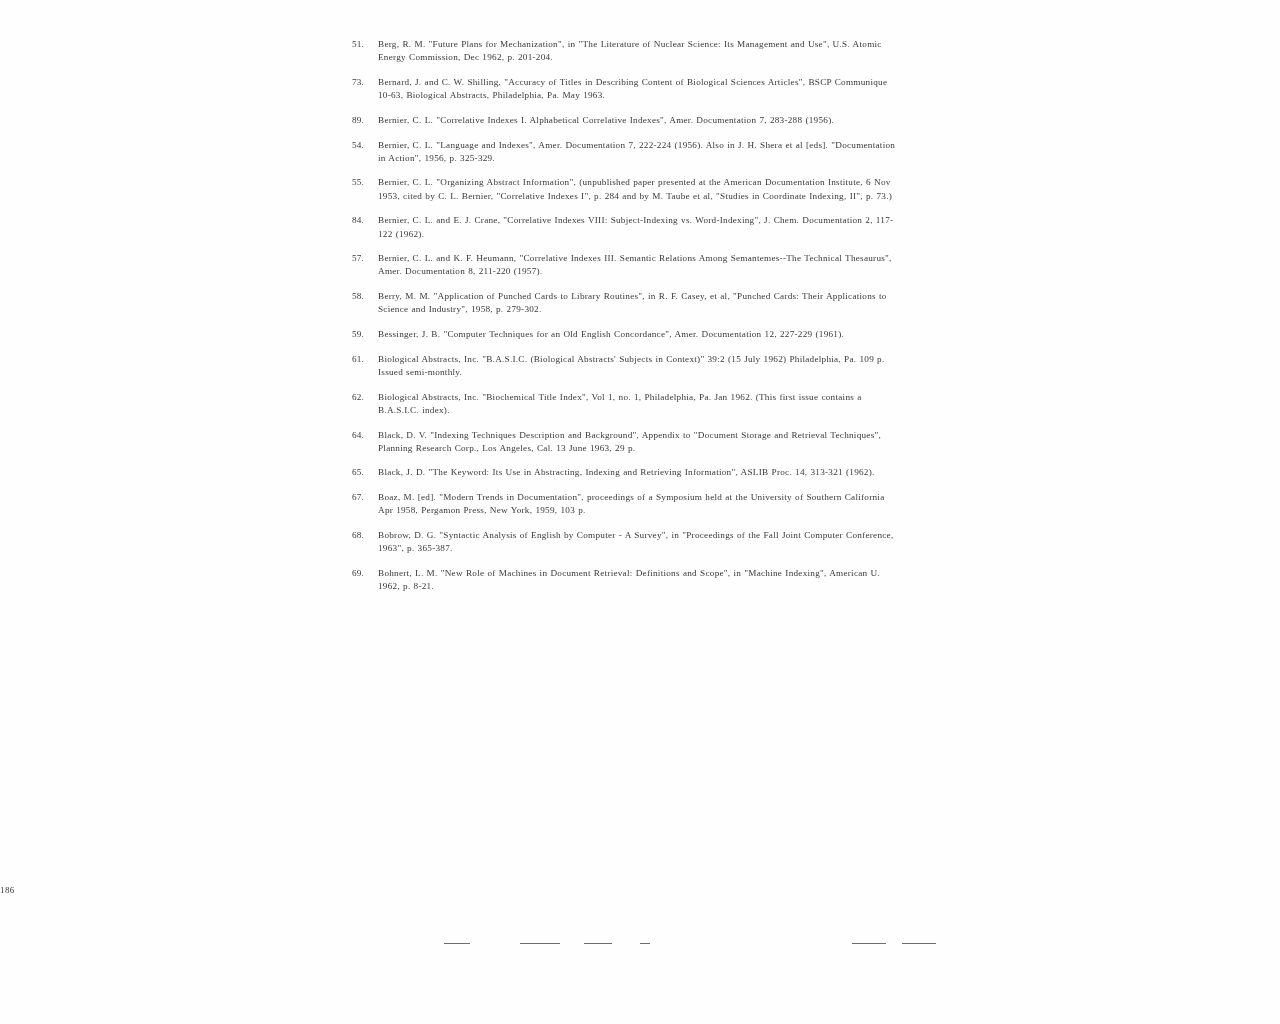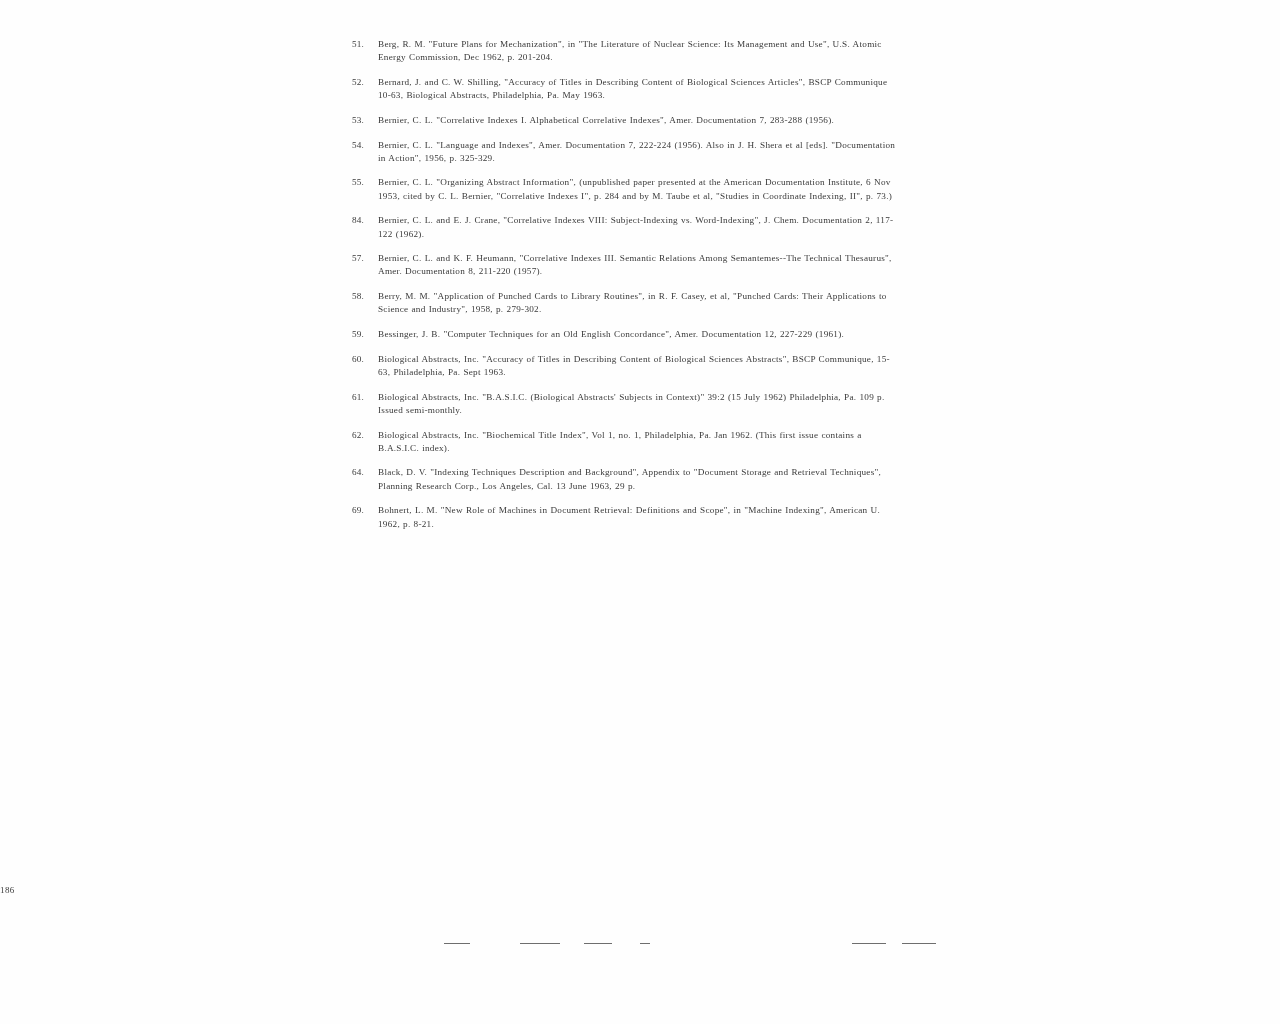--- a/index.html
+++ b/index.html
@@ -85,25 +85,25 @@
 <body>
 
 <div class="page">
 
   <div class="bib-list">
       <div class="bib-entry">
         <div class="bib-num">51.</div>
         <div class="bib-text">Berg, R. M.  "Future Plans for Mechanization", in "The Literature of Nuclear Science:  Its Management and Use", U.S. Atomic Energy Commission, Dec 1962, p. 201-204.</div>
       </div>
       <div class="bib-entry">
-        <div class="bib-num">52.</div>
+        <div class="bib-num">73.</div>
         <div class="bib-text">Bernard, J. and C. W. Shilling,  "Accuracy of Titles in Describing Content of Biological Sciences Articles",  BSCP Communique 10-63, Biological Abstracts, Philadelphia, Pa.  May 1963.</div>
       </div>
       <div class="bib-entry">
-        <div class="bib-num">53.</div>
+        <div class="bib-num">89.</div>
         <div class="bib-text">Bernier, C. L.  "Correlative Indexes I.  Alphabetical Correlative Indexes",  Amer. Documentation 7,  283-288 (1956).</div>
       </div>
       <div class="bib-entry">
         <div class="bib-num">54.</div>
         <div class="bib-text">Bernier, C. L.  "Language and Indexes",  Amer. Documentation 7,  222-224 (1956). Also in J. H. Shera et al [eds].  "Documentation in Action",  1956, p. 325-329.</div>
       </div>
       <div class="bib-entry">
         <div class="bib-num">55.</div>
         <div class="bib-text">Bernier, C. L.  "Organizing Abstract Information",  (unpublished paper presented at the American Documentation Institute,  6 Nov 1953, cited by C. L. Bernier, "Correlative Indexes I",  p. 284 and by M. Taube et al, "Studies in Coordinate Indexing, II",  p. 73.)</div>
       </div>
@@ -117,34 +117,42 @@
       </div>
       <div class="bib-entry">
         <div class="bib-num">58.</div>
         <div class="bib-text">Berry, M. M.  "Application of Punched Cards to Library Routines", in R. F. Casey, et al, "Punched Cards:  Their Applications to Science and Industry", 1958, p. 279-302.</div>
       </div>
       <div class="bib-entry">
         <div class="bib-num">59.</div>
         <div class="bib-text">Bessinger, J. B.  "Computer Techniques for an Old English Concordance", Amer. Documentation 12,  227-229 (1961).</div>
       </div>
       <div class="bib-entry">
-        <div class="bib-num">60.</div>
-        <div class="bib-text">Biological Abstracts, Inc.  "Accuracy of Titles in Describing Content of Biological Sciences Abstracts",  BSCP Communique, 15-63, Philadelphia, Pa.  Sept 1963.</div>
-      </div>
-      <div class="bib-entry">
         <div class="bib-num">61.</div>
         <div class="bib-text">Biological Abstracts, Inc.  "B.A.S.I.C.  (Biological Abstracts' Subjects in Context)" 39:2 (15 July 1962) Philadelphia, Pa.   109 p.  Issued semi-monthly.</div>
       </div>
       <div class="bib-entry">
         <div class="bib-num">62.</div>
         <div class="bib-text">Biological Abstracts, Inc.  "Biochemical Title Index", Vol 1, no. 1, Philadelphia, Pa. Jan 1962.  (This first issue contains a B.A.S.I.C. index).</div>
       </div>
       <div class="bib-entry">
         <div class="bib-num">64.</div>
         <div class="bib-text">Black, D. V.  "Indexing Techniques Description and Background",  Appendix to "Document Storage and Retrieval Techniques",  Planning Research Corp., Los Angeles, Cal.   13 June 1963, 29 p.</div>
+      </div>
+      <div class="bib-entry">
+        <div class="bib-num">65.</div>
+        <div class="bib-text">Black, J. D.  "The Keyword:  Its Use in Abstracting, Indexing and Retrieving Information", ASLIB Proc. 14,  313-321 (1962).</div>
+      </div>
+      <div class="bib-entry">
+        <div class="bib-num">67.</div>
+        <div class="bib-text">Boaz, M. [ed].  "Modern Trends in Documentation", proceedings of a Symposium held at the University of Southern California Apr 1958,  Pergamon Press, New York, 1959, 103 p.</div>
+      </div>
+      <div class="bib-entry">
+        <div class="bib-num">68.</div>
+        <div class="bib-text">Bobrow, D. G.  "Syntactic Analysis of English by Computer - A Survey", in "Proceedings of the Fall Joint Computer Conference,  1963", p. 365-387.</div>
       </div>
       <div class="bib-entry">
         <div class="bib-num">69.</div>
         <div class="bib-text">Bohnert, L. M.  "New Role of Machines in Document Retrieval:  Definitions and Scope", in "Machine Indexing", American U. 1962, p. 8-21.</div>
       </div>
     </div>
 
   <div class="page-number">186</div>
 
   <div class="footer-marks">

